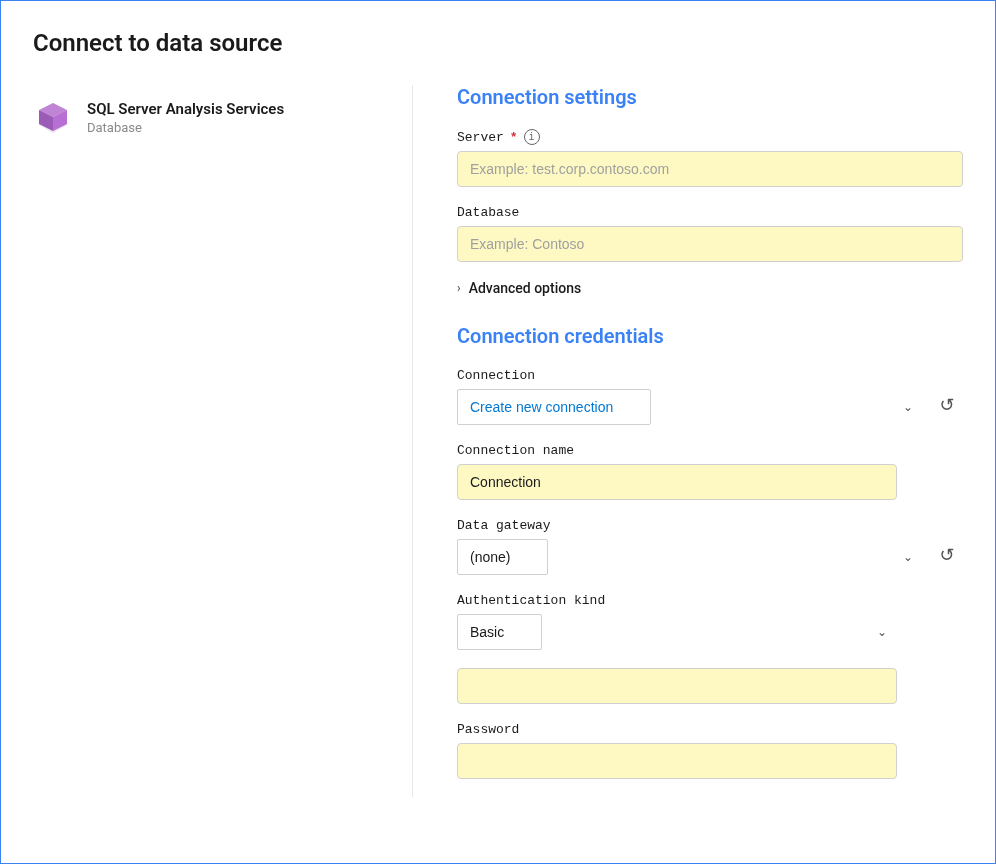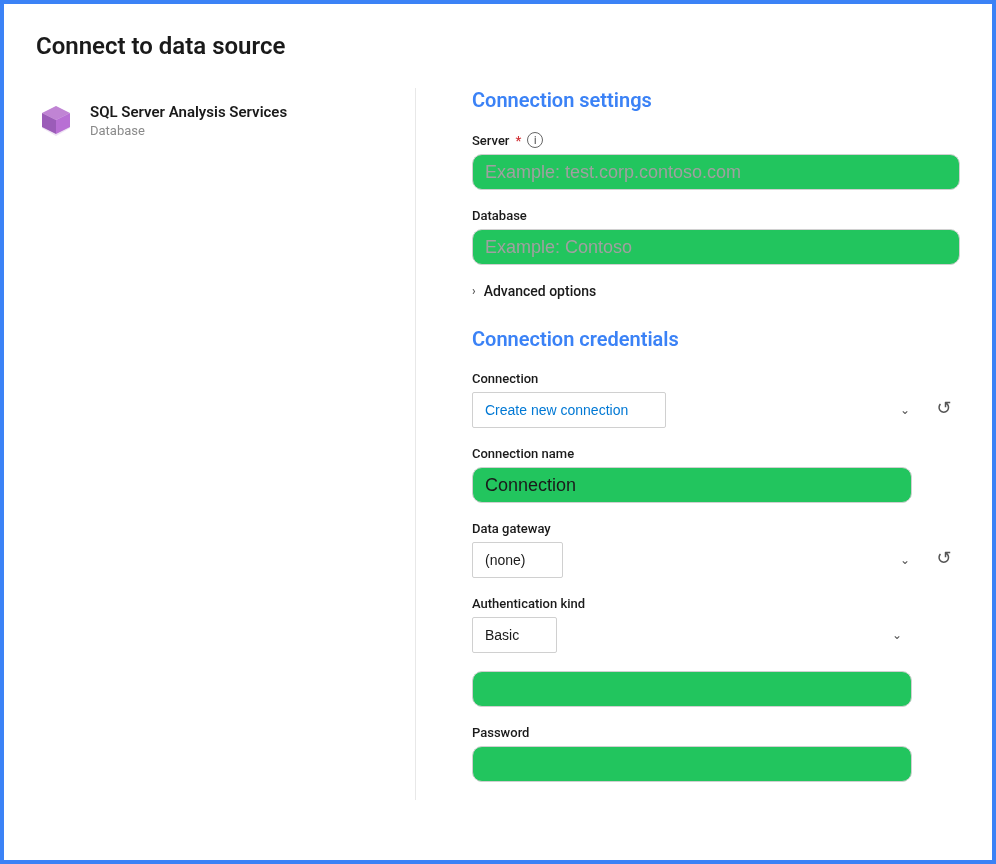--- a/index.html
+++ b/index.html
@@ -12,34 +12,34 @@
       font-family: -apple-system, BlinkMacSystemFont, 'Segoe UI', Roboto, sans-serif;
       background: #ffffff;
       color: #1a1a1a;
       font-size: 14px;
     }
 
     .page-container {
       width: 996px;
       min-height: 864px;
       background: #ffffff;
-      border: 4px solid #3b82f6;
+      border: 1px solid #3b82f6;
       padding: 28px 32px;
     }
 
     .page-title {
       font-size: 24px;
       font-weight: 600;
       color: #1a1a1a;
       margin-bottom: 28px;
     }
 
     .main-layout {
       display: flex;
-      gap: 16px;
+      gap: 4px;
     }
 
     .left-panel {
       width: 380px;
       min-width: 380px;
       padding-right: 32px;
       border-right: 1px solid #e8e8e8;
     }
 
     .service-card {
@@ -89,20 +89,21 @@
     }
 
     .field-label {
       display: flex;
       align-items: center;
       gap: 6px;
       margin-bottom: 6px;
       font-size: 13px;
       font-weight: 500;
       color: #1a1a1a;
+      font-family: Liberation Mono, monospace;
     }
 
     .required-star {
       color: #d13438;
       font-weight: 600;
     }
 
     .info-icon {
       width: 16px;
       height: 16px;
@@ -114,25 +115,25 @@
       font-size: 10px;
       color: #666;
       cursor: pointer;
       flex-shrink: 0;
     }
 
     .text-input {
       width: 100%;
       height: 36px;
       border: 1px solid #d0d0d0;
-      border-radius: 10px;
+      border-radius: 4px;
       padding: 0 12px;
-      font-size: 18px;
-      color: #1a1a1a;
-      background: #22c55e;
+      font-size: 14px;
+      color: #1a1a1a;
+      background: #fef9c3;
       outline: none;
     }
 
     .text-input::placeholder {
       color: #a0a0a0;
     }
 
     .advanced-options {
       display: flex;
       align-items: center;

